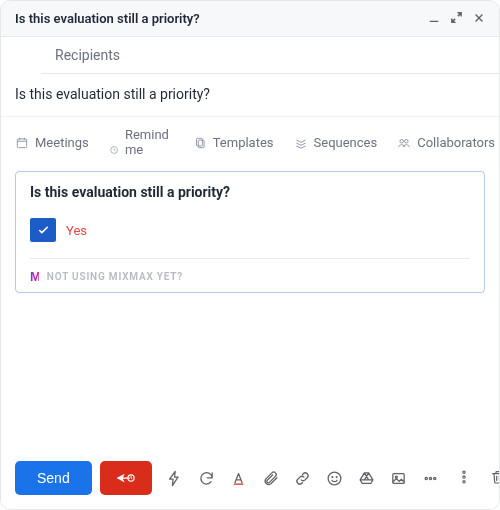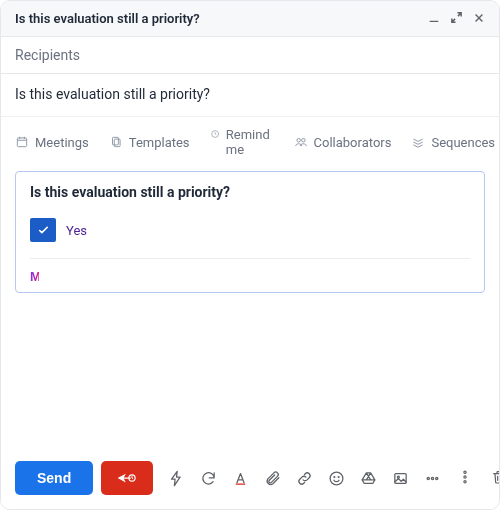--- a/index.html
+++ b/index.html
@@ -34,56 +34,57 @@
   }
   .header .title{font-weight:600;font-size:13px;flex:1}
   .header .win-controls{display:flex;gap:10px;align-items:center}
   .header .win-controls span{color:var(--icon);cursor:pointer;font-size:13px;line-height:1}
   
   .recipients{
     padding:10px 14px;
     color:var(--muted);
     font-size:14px;
     border-bottom:1px solid var(--border);
+    margin-left:40px;
   }
   
   .subject{
     padding:12px 14px 14px;
     font-size:14px;
     color:var(--text);
     border-bottom:1px solid #eef0f2;
   }
   
   .mm-toolbar{
     display:flex;align-items:center;gap:20px;
     padding:10px 14px 12px;
     color:var(--muted);
     font-size:13px;
   }
-  .mm-item{display:flex;align-items:flex-start;gap:6px;cursor:pointer;color:#6b7280}
+  .mm-item{display:flex;align-items:flex-end;gap:6px;cursor:pointer;color:#6b7280}
   .mm-item svg{width:14px;height:14px;stroke:#8a93a2;fill:none;stroke-width:1.6}
   
   .poll-card{
     margin:2px 14px 0;
     border:1px solid var(--poll-border);
     border-radius:4px;
     padding:12px 14px 8px;
   }
   .poll-q{font-weight:700;font-size:14px;margin-bottom:12px}
   .poll-opt{
     display:flex;align-items:center;gap:10px;
     padding:6px 0;
   }
   .poll-check{
     width:26px;height:24px;background:var(--poll-blue);
     display:flex;align-items:center;justify-content:center;
     border-radius:2px;flex-shrink:0;
   }
   .poll-check svg{width:13px;height:13px;stroke:#fff;fill:none;stroke-width:3;stroke-linecap:round;stroke-linejoin:round}
-  .poll-opt span.label{font-size:13px;color:#4c1d95}
+  .poll-opt span.label{font-size:13px;color:#ef4444}
   .poll-footer{
     border-top:1px solid #ececec;
     margin-top:10px;padding-top:10px;
     display:flex;align-items:center;gap:8px;
     color:#b7b9c3;font-size:10px;letter-spacing:.08em;font-weight:600;
   }
   .mm-logo{
     font-family:Arial,sans-serif;
     font-weight:900;font-size:13px;letter-spacing:-2px;
     background:linear-gradient(90deg,#7b2ff2,#e21e7e);
@@ -91,21 +92,21 @@
   }
   
   .action-bar{
     position:absolute;left:0;right:0;bottom:0;
     display:flex;align-items:center;gap:8px;
     padding:12px 14px 14px;
     background:#fff;
   }
   .btn{
     height:34px;display:flex;align-items:center;justify-content:center;
-    border:none;border-radius:5px;font-size:14px;font-weight:700;
+    border:none;border-radius:5px;font-size:14px;font-weight:400;
     cursor:pointer;color:#fff;
   }
   .btn-send{background:var(--accent-blue);padding:0 22px}
   .btn-sendlater{background:var(--accent-red);padding:0 16px}
   .btn-sendlater svg{width:20px;height:16px;fill:#fff}
   .fmt-icons{display:flex;align-items:center;gap:14px;margin-left:6px;color:var(--icon)}
   .fmt-icons .iconwrap{display:flex;align-items:center;justify-content:center;width:18px;height:18px}
   .fmt-icons svg{width:17px;height:17px;stroke:var(--icon);fill:none;stroke-width:1.8;stroke-linecap:round;stroke-linejoin:round}
   .spacer{flex:1}
   .right-icons{display:flex;align-items:center;gap:18px;color:var(--icon)}
@@ -144,62 +145,63 @@
     <svg viewBox="0 0 24 24">
         <rect x="4" y="5" width="16" height="15" rx="2"></rect>
         <line x1="4" y1="9" x2="20" y2="9"></line>
         <line x1="8" y1="3" x2="8" y2="7"></line>
         <line x1="16" y1="3" x2="16" y2="7"></line>
       </svg>
     <span>Meetings</span>
   </div>
   <div class="mm-item">
     <svg viewBox="0 0 24 24">
+        <circle cx="12" cy="12" r="8"></circle>
+        <path d="M12 8v4l3 2"></path>
+      </svg>
+    <span>Remind me</span>
+  </div>
+  <div class="mm-item">
+    <svg viewBox="0 0 24 24">
         <rect x="6" y="4" width="10" height="13" rx="1.5"></rect>
         <rect x="9" y="7" width="10" height="13" rx="1.5"></rect>
       </svg>
     <span>Templates</span>
   </div>
   <div class="mm-item">
     <svg viewBox="0 0 24 24">
-        <circle cx="12" cy="12" r="8"></circle>
-        <path d="M12 8v4l3 2"></path>
-      </svg>
-    <span>Remind me</span>
+        <path d="M4 7l8 4 8-4M4 12l8 4 8-4M4 17l8 4 8-4"></path>
+      </svg>
+    <span>Sequences</span>
   </div>
   <div class="mm-item">
     <svg viewBox="0 0 24 24">
         <circle cx="8" cy="9" r="3"></circle>
         <circle cx="16" cy="9" r="3"></circle>
         <path d="M3 19c0-2.5 2.2-4 5-4s5 1.5 5 4M11 19c0-2.5 2.2-4 5-4s5 1.5 5 4"></path>
       </svg>
     <span>Collaborators</span>
-  </div>
-  <div class="mm-item">
-    <svg viewBox="0 0 24 24">
-        <path d="M4 7l8 4 8-4M4 12l8 4 8-4M4 17l8 4 8-4"></path>
-      </svg>
-    <span>Sequences</span>
   </div>
 </div>
 
 <div class="poll-card">
   <div class="poll-q">Is this evaluation still a priority?</div>
 
   <div class="poll-opt">
     <div class="poll-check">
         <svg viewBox="0 0 24 24">
           <path d="M5 12l4 4 10-10"></path>
         </svg>
       </div>
     <span class="label">Yes</span>
   </div>
 
   <div class="poll-footer">
     <span class="mm-logo">M</span>
+    <span>NOT USING MIXMAX YET?</span>
   </div>
 </div>
 
 <div class="action-bar">
   <button class="btn btn-send">Send</button>
   <button class="btn btn-sendlater">
     <svg viewBox="0 0 32 20">
         <path d="M1 10 L14 3 L11 9 L22 9 L22 11 L11 11 L14 17 Z"></path>
         <circle cx="24" cy="10" r="5" fill="none" stroke="#fff" stroke-width="1.8"></circle>
         <path d="M24 7v3l2 1.3" fill="none" stroke="#fff" stroke-width="1.6"></path>

